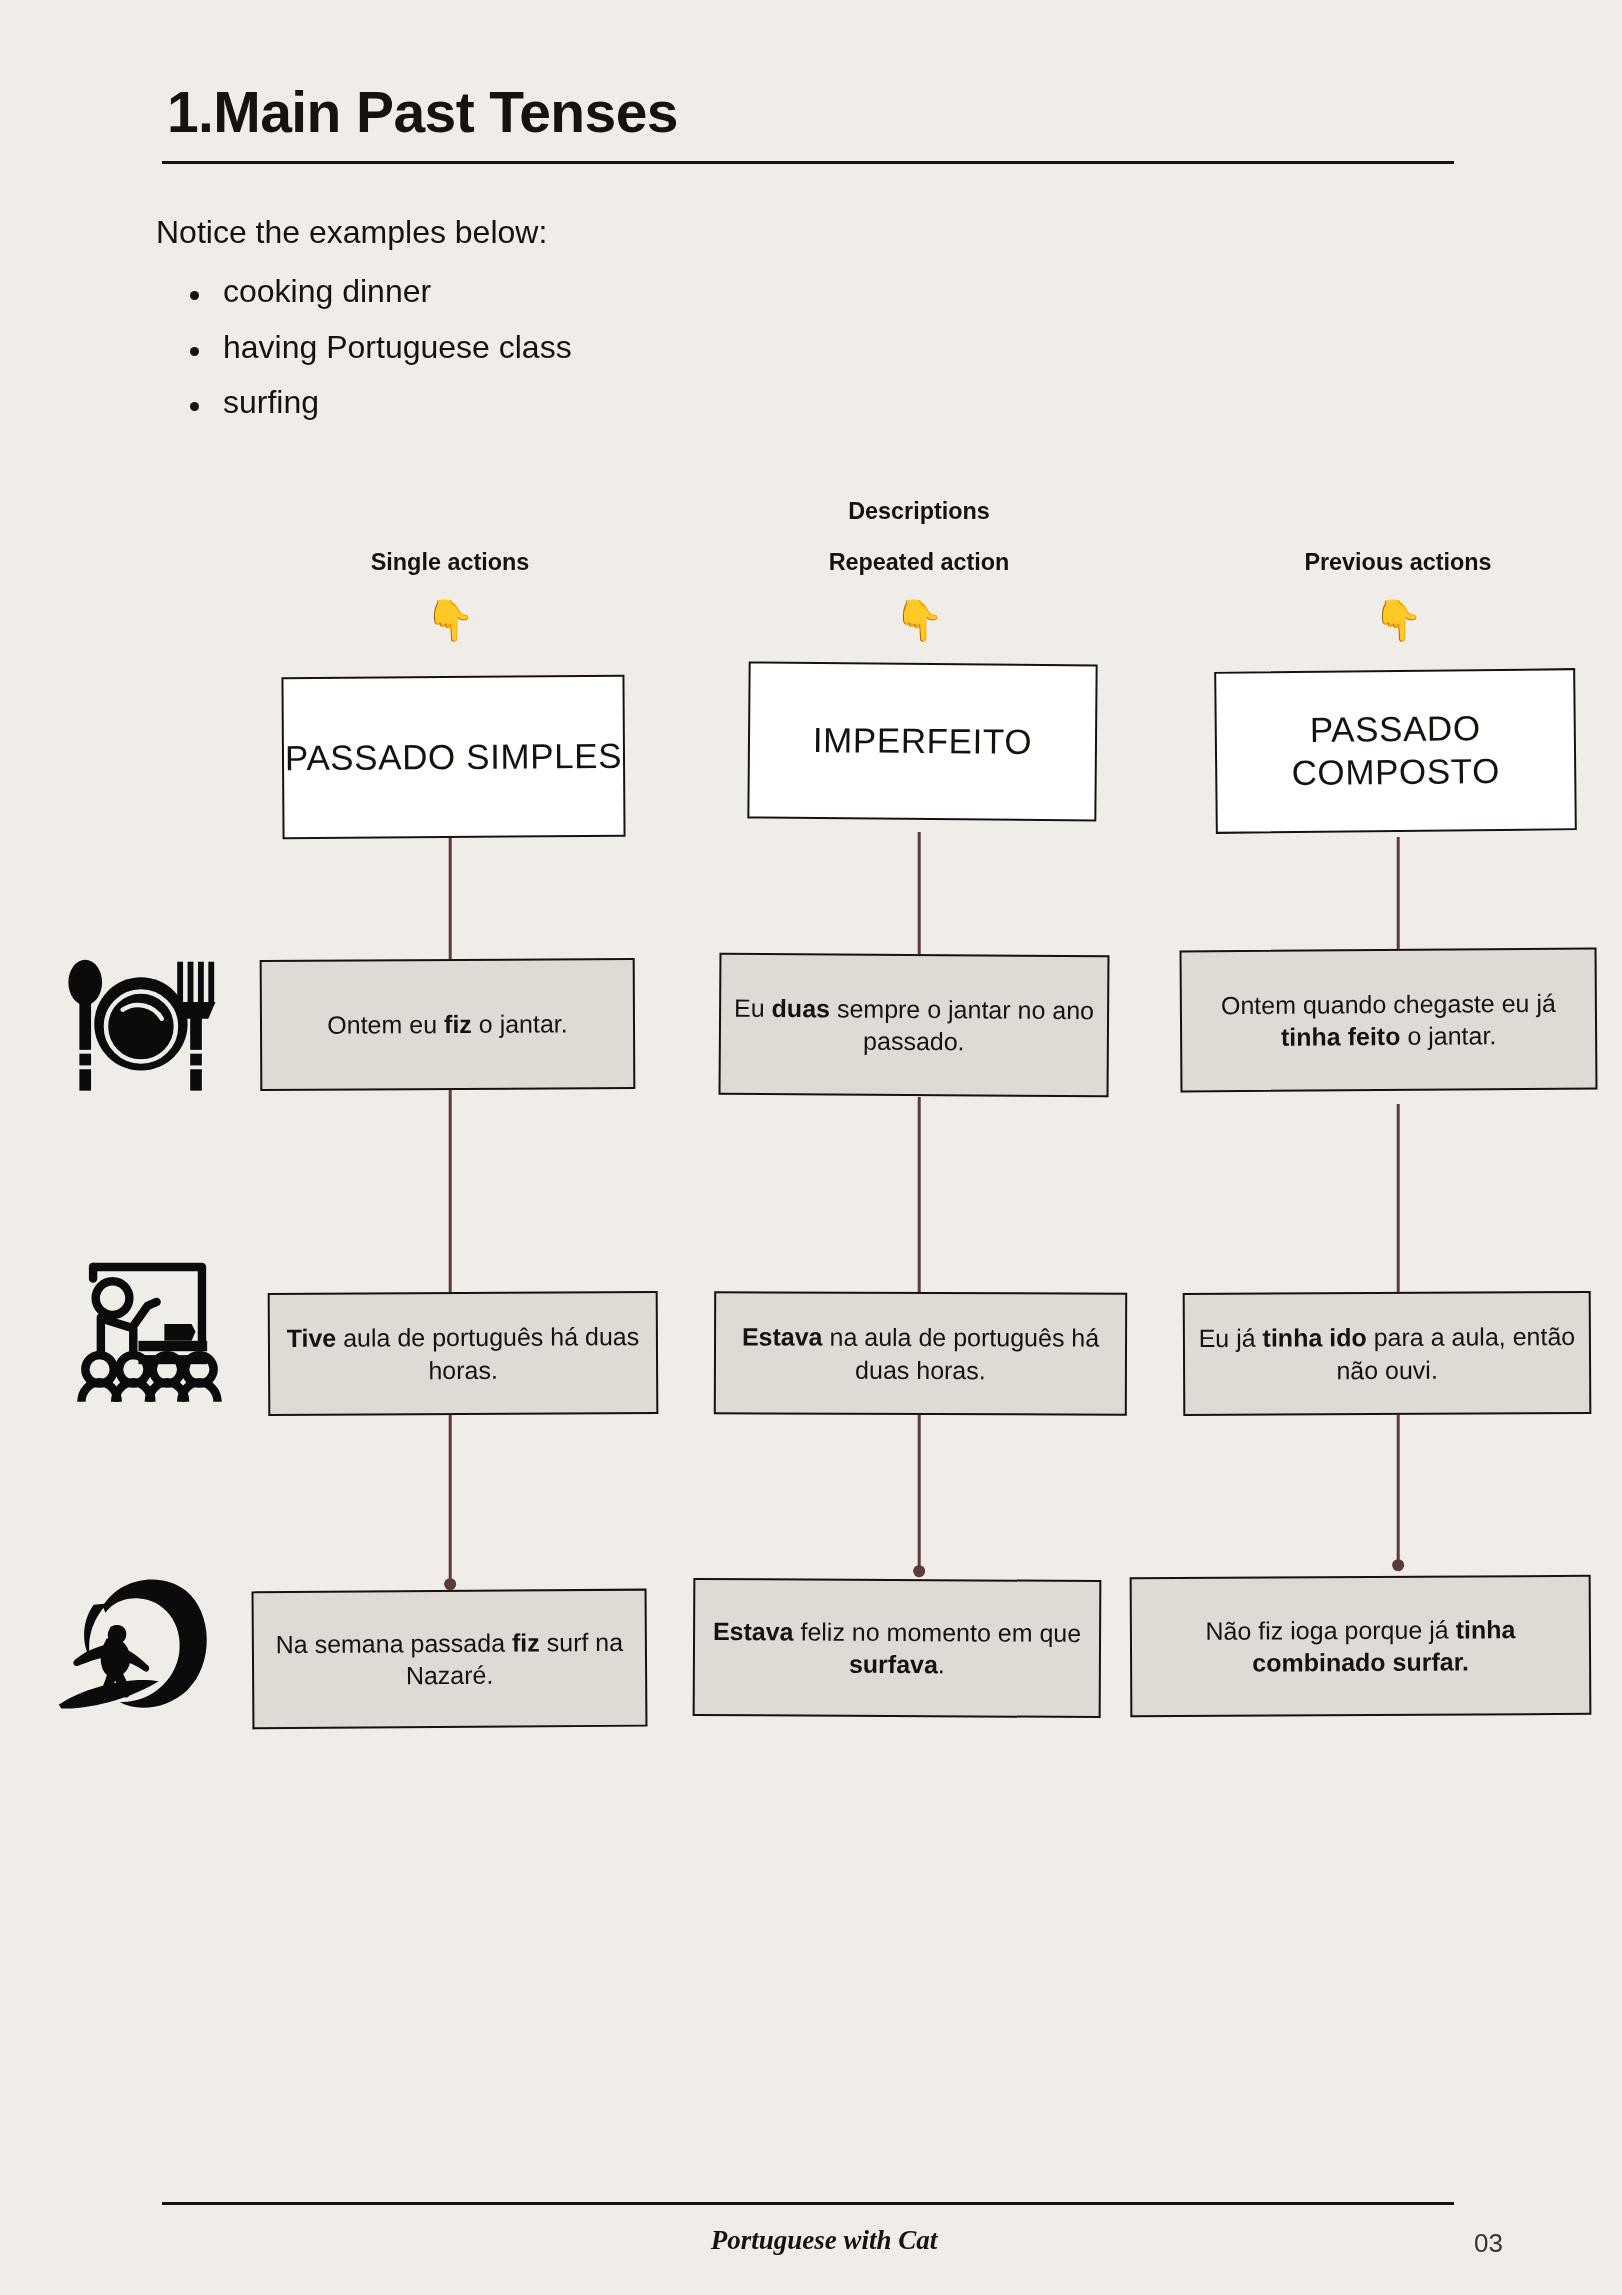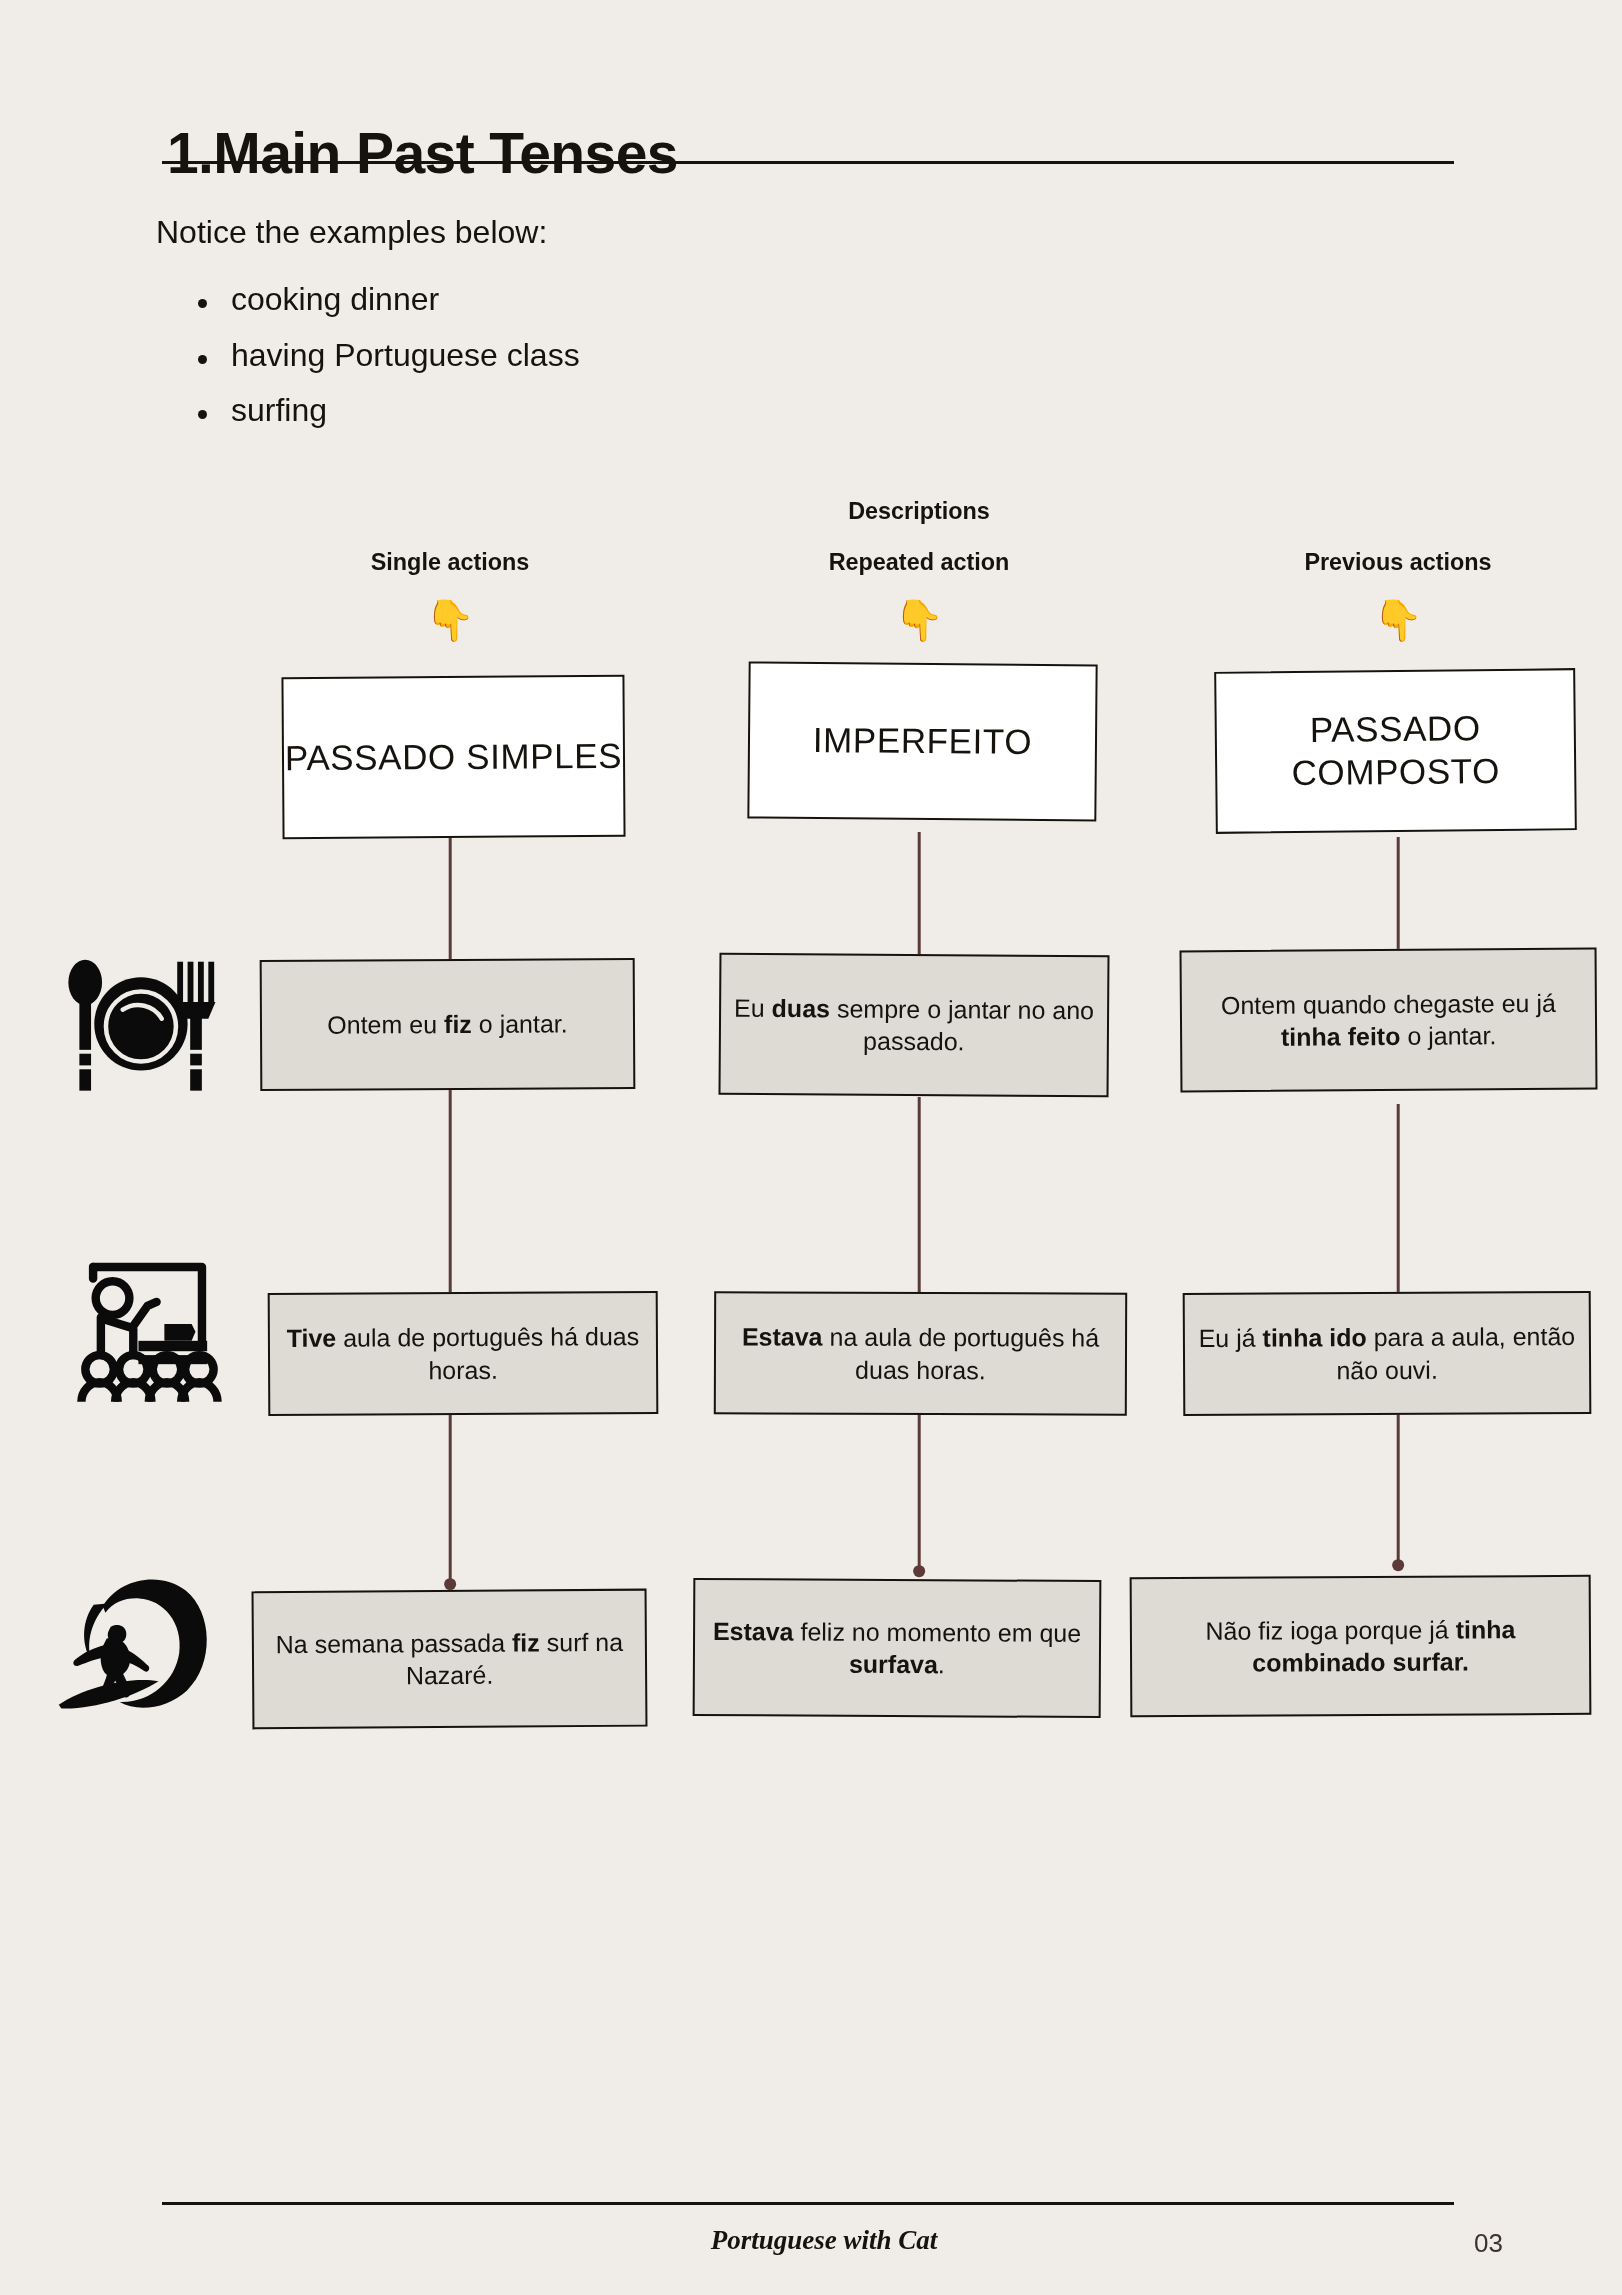--- a/index.html
+++ b/index.html
@@ -21,21 +21,20 @@
   
   .title {
     position: absolute;
     left: 167px;
     top: 79px;
     font-size: 57px;
     font-weight: 700;
     color: #16130F;
     letter-spacing: -0.6px;
     white-space: nowrap;
-    margin-top: 41px;
   }
   .title-rule {
     position: absolute;
     left: 162px;
     top: 161px;
     width: 1292px;
     height: 3.2px;
     background: #16130F;
   }
 
@@ -44,21 +43,21 @@
     left: 156px;
     top: 214px;
     font-size: 32px;
     color: #16130F;
   }
   .bullets {
     position: absolute;
     left: 166px;
     top: 266px;
     list-style: none;
-    margin: 16px;
+    margin: 8px;
     padding: 0;
   }
   .bullets li {
     position: relative;
     font-size: 32px;
     color: #16130F;
     padding-left: 49px;
     margin-bottom: 21px;
     line-height: 1.08;
   }

